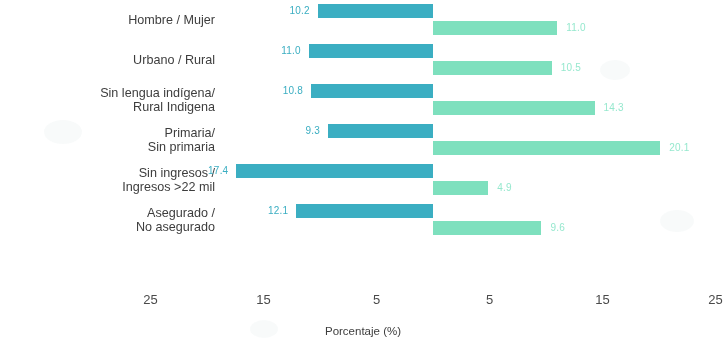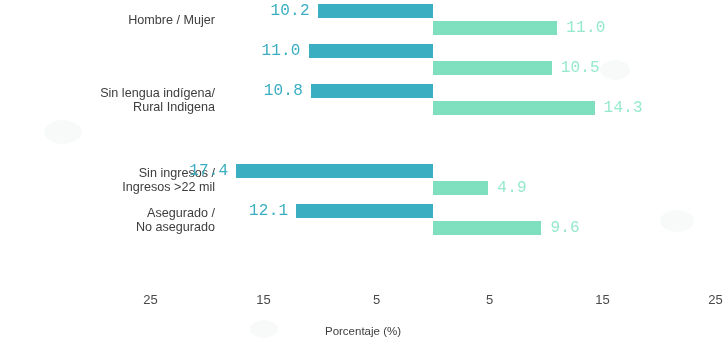--- a/index.html
+++ b/index.html
@@ -57,24 +57,23 @@
   .bar-left{
     background:#3BAEC2;
     top:4px;
   }
   .bar-right{
     background:#7EE0BE;
     top:21px;
   }
   .val{
     position:absolute;
-    font-size:16px;
+    font-size:10px;
     letter-spacing:0.2px;
     white-space:nowrap;
-    font-family:Liberation Mono, monospace;
   }
   .val-left{
     color:#3BAEC2;
     top:4px;
     line-height:14px;
     text-align:right;
   }
   .val-right{
     color:#96E8CE;
     top:21px;
@@ -130,37 +129,52 @@
           <div class="cat-label">Hombre / Mujer</div>
         </div>
         <div class="bars">
           <div class="bar bar-left" style="left: 317.74px; width: 115.26px; background: rgb(59, 174, 194);"></div>
           <div class="val val-left" style="left: 269.74px; width: 40px;">10.2</div>
           <div class="bar bar-right" style="left: 433px; width: 124.3px; background: rgb(126, 224, 190);"></div>
           <div class="val val-right" style="left: 566.3px;">11.0</div>
         </div>
       </div>
       <div class="row" style="top: 40px;">
+        <div class="labelbox">
+          <div class="cat-label">Urbano / Rural</div>
+        </div>
         <div class="bars">
           <div class="bar bar-left" style="left: 308.7px; width: 124.3px; background: rgb(59, 174, 194);"></div>
           <div class="val val-left" style="left: 260.7px; width: 40px;">11.0</div>
           <div class="bar bar-right" style="left: 433px; width: 118.65px; background: rgb(126, 224, 190);"></div>
           <div class="val val-right" style="left: 560.65px;">10.5</div>
         </div>
       </div>
       <div class="row" style="top: 80px;">
         <div class="labelbox">
           <div class="cat-label">Sin lengua indígena/
 Rural Indigena</div>
         </div>
         <div class="bars">
           <div class="bar bar-left" style="left: 310.96px; width: 122.04px; background: rgb(59, 174, 194);"></div>
           <div class="val val-left" style="left: 262.96px; width: 40px;">10.8</div>
           <div class="bar bar-right" style="left: 433px; width: 161.59px; background: rgb(126, 224, 190);"></div>
           <div class="val val-right" style="left: 603.59px;">14.3</div>
+        </div>
+      </div>
+      <div class="row" style="top: 120px;">
+        <div class="labelbox">
+          <div class="cat-label">Primaria/
+Sin primaria</div>
+        </div>
+        <div class="bars">
+          <div class="bar bar-left" style="left: 327.91px; width: 105.09px; background: rgb(59, 174, 194);"></div>
+          <div class="val val-left" style="left: 279.91px; width: 40px;">9.3</div>
+          <div class="bar bar-right" style="left: 433px; width: 227.13px; background: rgb(126, 224, 190);"></div>
+          <div class="val val-right" style="left: 669.13px;">20.1</div>
         </div>
       </div>
       <div class="row" style="top: 160px;">
         <div class="labelbox">
           <div class="cat-label">Sin ingresos /
 Ingresos &gt;22 mil</div>
         </div>
         <div class="bars">
           <div class="bar bar-left" style="left: 236.38px; width: 196.62px; background: rgb(59, 174, 194);"></div>
           <div class="val val-left" style="left: 188.38px; width: 40px;">17.4</div>

